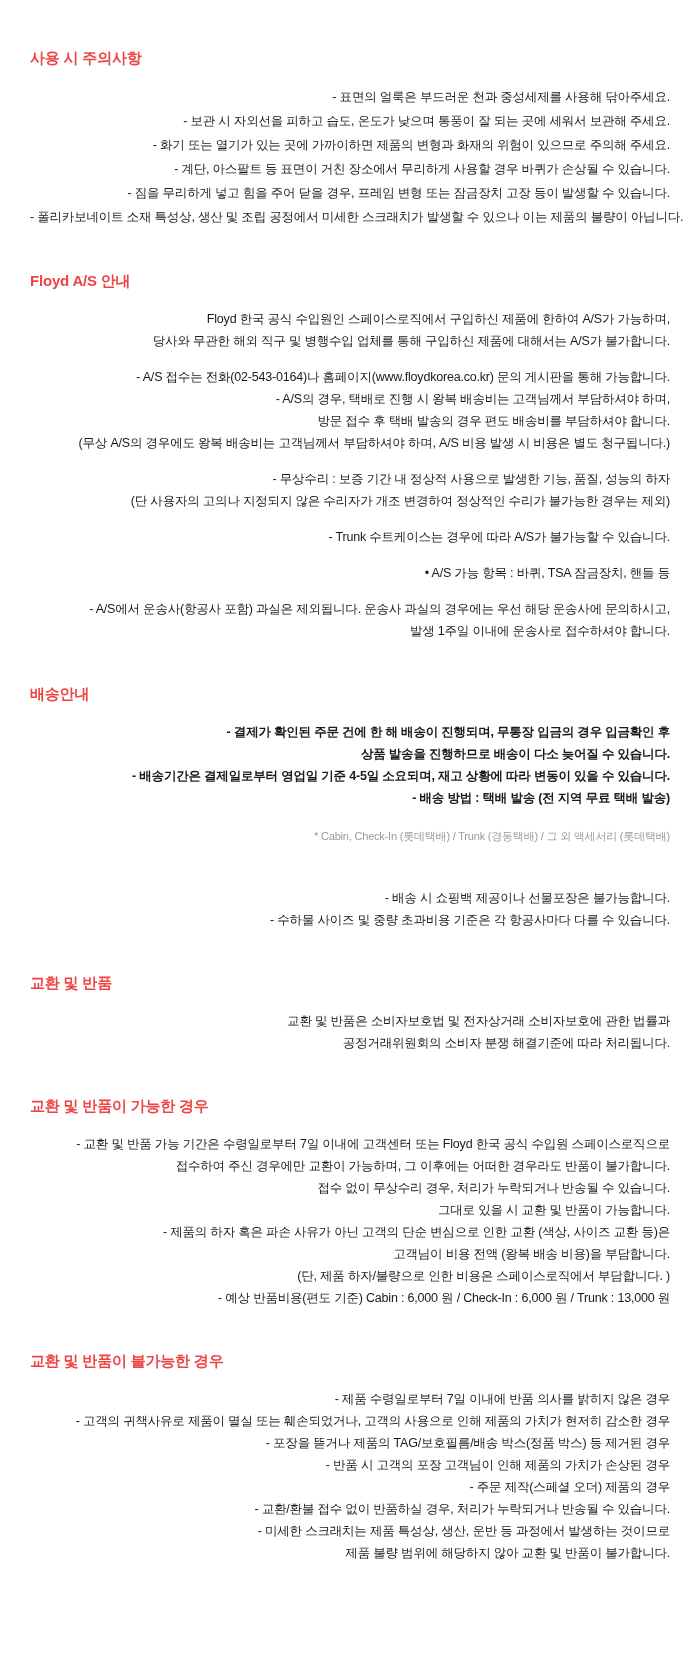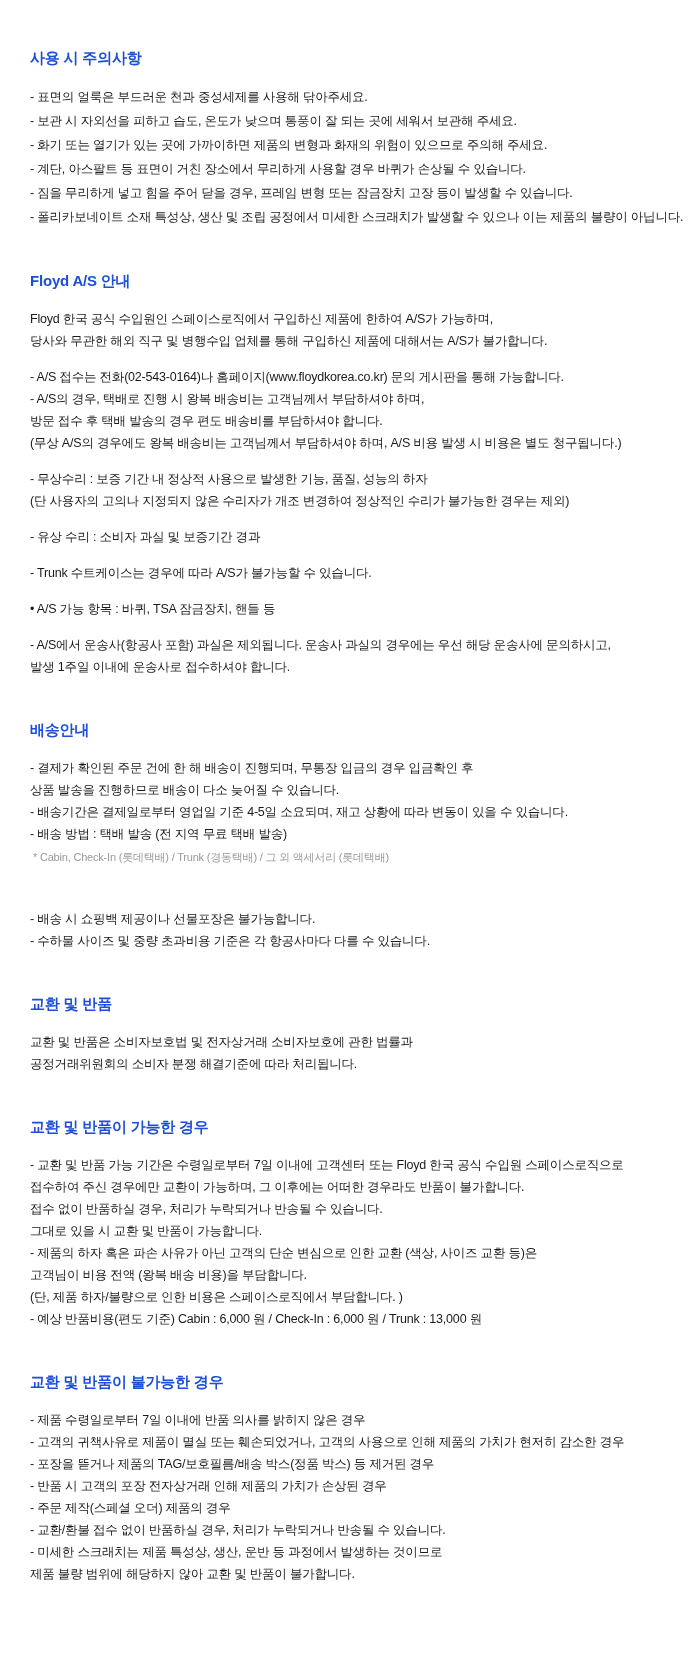--- a/index.html
+++ b/index.html
@@ -11,27 +11,27 @@
     box-sizing:border-box;
     overflow-x:hidden;
   }
   .page{padding:48px 30px 60px;}
   section{margin-bottom:42px;}
   section:last-child{margin-bottom:0;}
   h2{
     font-size:15px;
     line-height:20px;
     font-weight:700;
-    color:#1d4ed8;
+    color:#ef4444;
     margin:0 0 17px 0;
     letter-spacing:-0.2px;
   }
-  .para{margin:0 0 14px 0;}
+  .para{margin:0 0 14px 0;text-align:right;}
   .para:last-child{margin-bottom:0;}
-  .para.tight{margin-bottom:3px;}
+  .para.tight{margin-bottom:18px;font-weight:bold;}
   .line{
     font-size:12.5px;
     line-height:22px;
     white-space:nowrap;
     letter-spacing:-0.2px;
   }
   .para.loose .line{line-height:24px;}
   .para.footnote .line{
     font-size:11px;
     color:#9a9a9a;
@@ -66,23 +66,20 @@
       <div class="line">- A/S 접수는 전화(02-543-0164)나 홈페이지(www.floydkorea.co.kr) 문의 게시판을 통해 가능합니다.</div>
       <div class="line">- A/S의 경우, 택배로 진행 시 왕복 배송비는 고객님께서 부담하셔야 하며,</div>
       <div class="line">방문 접수 후 택배 발송의 경우 편도 배송비를 부담하셔야 합니다.</div>
       <div class="line">(무상 A/S의 경우에도 왕복 배송비는 고객님께서 부담하셔야 하며, A/S 비용 발생 시 비용은 별도 청구됩니다.)</div>
     </div>
     <div class="para">
       <div class="line">- 무상수리 : 보증 기간 내 정상적 사용으로 발생한 기능, 품질, 성능의 하자</div>
       <div class="line">(단 사용자의 고의나 지정되지 않은 수리자가 개조 변경하여 정상적인 수리가 불가능한 경우는 제외)</div>
     </div>
     <div class="para">
-      <div class="line">- 유상 수리 : 소비자 과실 및 보증기간 경과</div>
-    </div>
-    <div class="para">
       <div class="line">- Trunk 수트케이스는 경우에 따라 A/S가 불가능할 수 있습니다.</div>
     </div>
     <div class="para">
       <div class="line">• A/S 가능 항목 :  바퀴, TSA 잠금장치, 핸들 등</div>
     </div>
     <div class="para">
       <div class="line">- A/S에서 운송사(항공사 포함) 과실은 제외됩니다. 운송사 과실의 경우에는 우선 해당 운송사에 문의하시고,</div>
       <div class="line">발생 1주일 이내에 운송사로 접수하셔야 합니다.</div>
     </div>
   </section>
@@ -113,36 +110,36 @@
       <div class="line">교환 및 반품은 소비자보호법 및 전자상거래 소비자보호에 관한 법률과</div>
       <div class="line">공정거래위원회의 소비자 분쟁 해결기준에 따라 처리됩니다.</div>
     </div>
   </section>
 
   <section>
     <h2>교환 및 반품이 가능한 경우</h2>
     <div class="para">
       <div class="line">- 교환 및 반품 가능 기간은 수령일로부터 7일 이내에 고객센터 또는 Floyd 한국 공식 수입원 스페이스로직으로</div>
       <div class="line">접수하여 주신 경우에만 교환이 가능하며, 그 이후에는 어떠한 경우라도 반품이 불가합니다.</div>
-      <div class="line">접수 없이 반품하실 경우, 처리가 누락되거나 반송될 수 있습니다.</div>
+      <div class="line">접수 없이 무상수리 경우, 처리가 누락되거나 반송될 수 있습니다.</div>
       <div class="line">그대로 있을 시 교환 및 반품이 가능합니다.</div>
       <div class="line">- 제품의 하자 혹은 파손 사유가 아닌 고객의 단순 변심으로 인한 교환 (색상, 사이즈 교환 등)은</div>
       <div class="line">고객님이 비용 전액 (왕복 배송 비용)을 부담합니다.</div>
       <div class="line">(단, 제품 하자/불량으로 인한 비용은 스페이스로직에서 부담합니다. )</div>
       <div class="line">- 예상 반품비용(편도 기준) Cabin : 6,000 원 / Check-In : 6,000 원 / Trunk : 13,000 원</div>
     </div>
   </section>
 
   <section>
     <h2>교환 및 반품이 불가능한 경우</h2>
     <div class="para">
       <div class="line">- 제품 수령일로부터 7일 이내에 반품 의사를 밝히지 않은 경우</div>
       <div class="line">- 고객의 귀책사유로 제품이 멸실 또는 훼손되었거나, 고객의 사용으로 인해 제품의 가치가 현저히 감소한 경우</div>
       <div class="line">- 포장을 뜯거나 제품의 TAG/보호필름/배송 박스(정품 박스) 등 제거된 경우</div>
-      <div class="line">- 반품 시 고객의 포장 전자상거래 인해 제품의 가치가 손상된 경우</div>
+      <div class="line">- 반품 시 고객의 포장 고객님이 인해 제품의 가치가 손상된 경우</div>
       <div class="line">- 주문 제작(스페셜 오더) 제품의 경우</div>
       <div class="line">- 교환/환불 접수 없이 반품하실 경우, 처리가 누락되거나 반송될 수 있습니다.</div>
       <div class="line">- 미세한 스크래치는 제품 특성상, 생산, 운반 등 과정에서 발생하는 것이므로</div>
       <div class="line">제품 불량 범위에 해당하지 않아 교환 및 반품이 불가합니다.</div>
     </div>
   </section>
 
 </div>
 
 </body></html>

